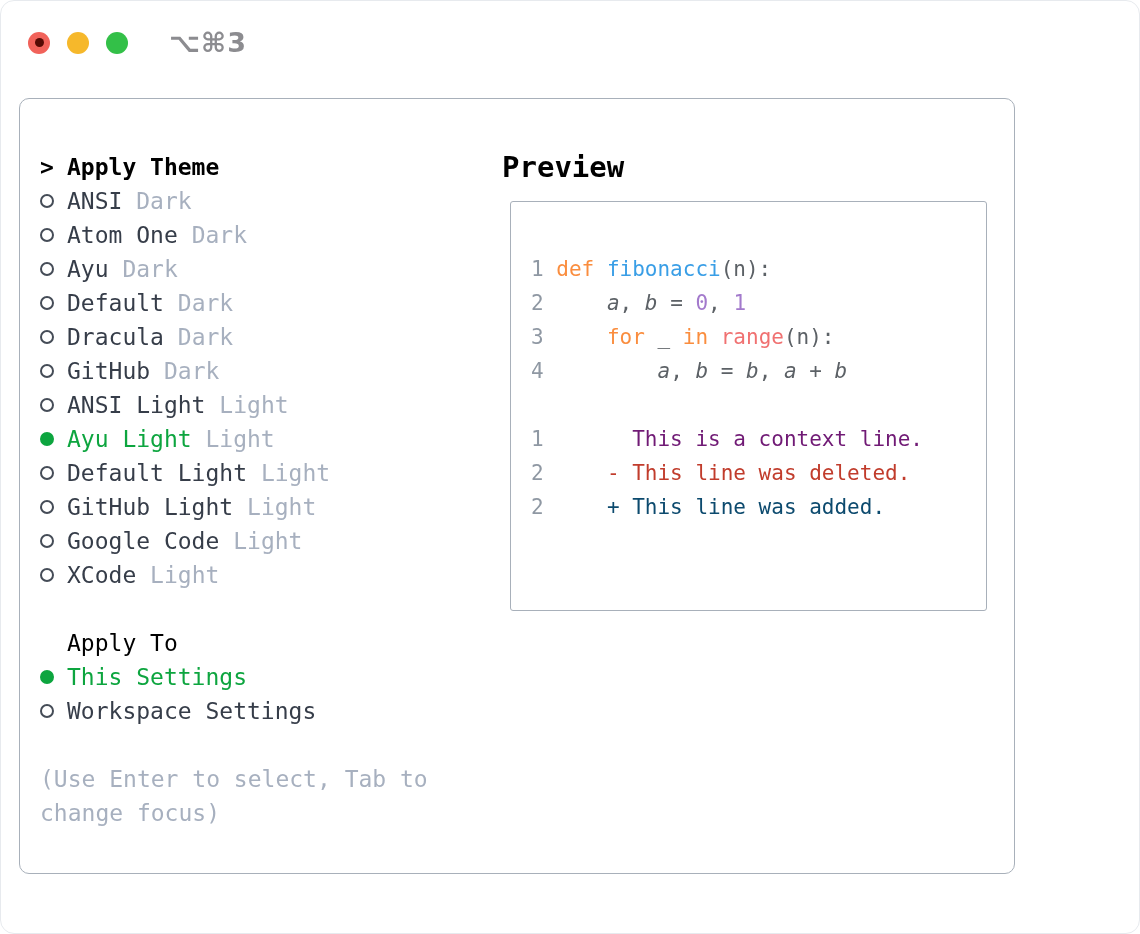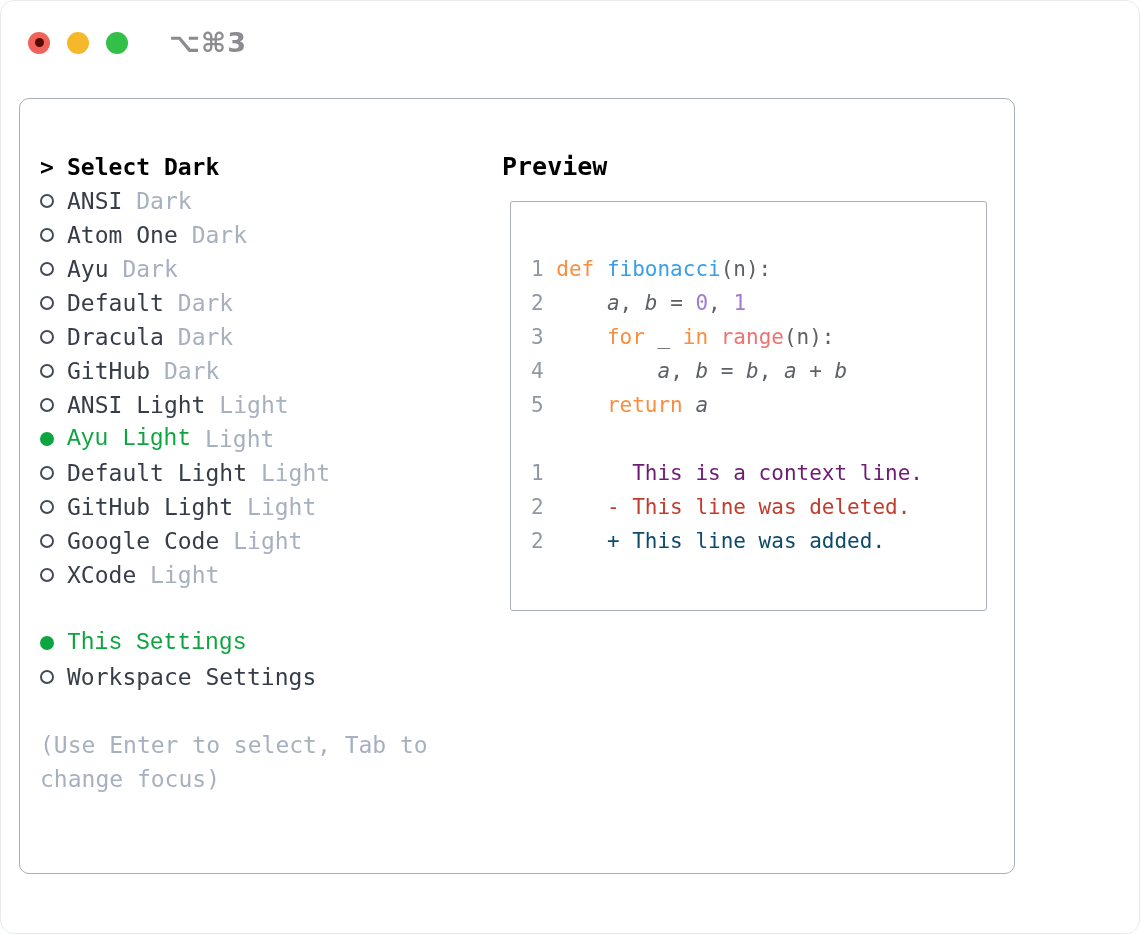--- a/index.html
+++ b/index.html
@@ -22,28 +22,28 @@
          border:1.5px solid var(--border);border-radius:10px;background:#fff;}
   
   .left{position:absolute;left:20px;top:51px;}
   .row{display:flex;align-items:center;height:34px;font-size:23px;white-space:pre;}
   .marker{width:27px;display:flex;align-items:center;flex:none;}
   .prompt{font-weight:700;color:#000;}
   .radio{width:14px;height:14px;box-sizing:border-box;border:2px solid #454c57;border-radius:50%;}
   .radio.on{background:var(--selected);border-color:var(--selected);}
   .h-label{font-weight:700;color:#000;}
   .name{color:var(--name_fg);}
-  .name.sel{color:var(--selected);font-family:Liberation Mono, monospace;}
+  .name.sel{color:var(--selected);}
   .tag{color:var(--muted);text-align:center;}
   .plain-label{color:#000;}
   .hint{height:34px;line-height:34px;font-size:23px;color:var(--muted);white-space:pre;}
   .spacer{height:34px;}
   
   .right{position:absolute;left:482px;top:51px;}
-  .preview-heading{height:34px;line-height:34px;font-size:25px;font-weight:700;color:#000;}
+  .preview-heading{height:34px;line-height:34px;font-size:29px;font-weight:700;color:#000;}
   .preview-box{margin-left:8px;margin-top:17px;width:477px;height:410px;box-sizing:border-box;
                border:1.5px solid var(--border);border-radius:3px;padding:50px 6px 0 20px;background:#fff;}
   .cl{height:34px;line-height:34px;font-size:21px;white-space:pre;}
   .cl .ln{color:var(--ln);}
 </style>
 </head>
 <body>
 
 <div class="window">
 
@@ -54,60 +54,63 @@
     <span class="light yellow"></span>
     <span class="light green"></span>
     <span class="shortcut">⌥⌘3</span>
   </div>
 
   <div class="panel">
 
     <div class="left">
       <div class="row">
         <span class="marker"><span class="prompt">&gt;</span></span>
-        <span class="h-label">Select Dark</span>
+        <span class="h-label">Apply Theme</span>
       </div>
 
       <div id="theme-list">
           <div class="row"><span class="marker"><span class="radio"></span></span><span class="name">ANSI</span><span> </span><span class="tag">Dark</span></div>
           <div class="row"><span class="marker"><span class="radio"></span></span><span class="name">Atom One</span><span> </span><span class="tag">Dark</span></div>
           <div class="row"><span class="marker"><span class="radio"></span></span><span class="name">Ayu</span><span> </span><span class="tag">Dark</span></div>
           <div class="row"><span class="marker"><span class="radio"></span></span><span class="name">Default</span><span> </span><span class="tag">Dark</span></div>
           <div class="row"><span class="marker"><span class="radio"></span></span><span class="name">Dracula</span><span> </span><span class="tag">Dark</span></div>
           <div class="row"><span class="marker"><span class="radio"></span></span><span class="name">GitHub</span><span> </span><span class="tag">Dark</span></div>
           <div class="row"><span class="marker"><span class="radio"></span></span><span class="name">ANSI Light</span><span> </span><span class="tag">Light</span></div>
           <div class="row"><span class="marker"><span class="radio on"></span></span><span class="name sel">Ayu Light</span><span> </span><span class="tag">Light</span></div>
           <div class="row"><span class="marker"><span class="radio"></span></span><span class="name">Default Light</span><span> </span><span class="tag">Light</span></div>
           <div class="row"><span class="marker"><span class="radio"></span></span><span class="name">GitHub Light</span><span> </span><span class="tag">Light</span></div>
           <div class="row"><span class="marker"><span class="radio"></span></span><span class="name">Google Code</span><span> </span><span class="tag">Light</span></div>
           <div class="row"><span class="marker"><span class="radio"></span></span><span class="name">XCode</span><span> </span><span class="tag">Light</span></div>
         </div>
 
       <div class="spacer"></div>
 
+      <div class="row">
+        <span class="marker"></span>
+        <span class="plain-label">Apply To</span>
+      </div>
 
       <div id="target-list">
           <div class="row"><span class="marker"><span class="radio on"></span></span><span class="name sel">This Settings</span></div>
           <div class="row"><span class="marker"><span class="radio"></span></span><span class="name">Workspace Settings</span></div>
         </div>
 
       <div class="spacer"></div>
 
       <div class="hint">(Use Enter to select, Tab to</div>
       <div class="hint">change focus)</div>
     </div>
 
     <div class="right">
       <div class="preview-heading">Preview</div>
       <div class="preview-box" id="preview-code">
           <div class="cl"><span class="ln">1</span><span> </span><span style="color: rgb(250, 141, 62);">def </span><span style="color: rgb(57, 158, 230);">fibonacci</span><span style="color: rgb(92, 97, 102);">(n):</span></div>
           <div class="cl"><span class="ln">2</span><span> </span><span style="color: rgb(92, 97, 102);">    </span><span style="color: rgb(92, 97, 102); font-style: italic;">a</span><span style="color: rgb(92, 97, 102);">, </span><span style="color: rgb(92, 97, 102); font-style: italic;">b</span><span style="color: rgb(92, 97, 102);"> = </span><span style="color: rgb(163, 122, 204);">0</span><span style="color: rgb(92, 97, 102);">, </span><span style="color: rgb(163, 122, 204);">1</span></div>
           <div class="cl"><span class="ln">3</span><span> </span><span style="color: rgb(92, 97, 102);">    </span><span style="color: rgb(250, 141, 62);">for</span><span style="color: rgb(92, 97, 102);"> _ </span><span style="color: rgb(250, 141, 62);">in</span><span style="color: rgb(92, 97, 102);"> </span><span style="color: rgb(240, 113, 113);">range</span><span style="color: rgb(92, 97, 102);">(n):</span></div>
           <div class="cl"><span class="ln">4</span><span> </span><span style="color: rgb(92, 97, 102);">        </span><span style="color: rgb(92, 97, 102); font-style: italic;">a</span><span style="color: rgb(92, 97, 102);">, </span><span style="color: rgb(92, 97, 102); font-style: italic;">b</span><span style="color: rgb(92, 97, 102);"> = </span><span style="color: rgb(92, 97, 102); font-style: italic;">b</span><span style="color: rgb(92, 97, 102);">, </span><span style="color: rgb(92, 97, 102); font-style: italic;">a</span><span style="color: rgb(92, 97, 102);"> + </span><span style="color: rgb(92, 97, 102); font-style: italic;">b</span></div>
-          <div class="cl"><span class="ln">5</span><span> </span><span style="color: rgb(92, 97, 102);">    </span><span style="color: rgb(250, 141, 62);">return</span><span style="color: rgb(92, 97, 102);"> </span><span style="color: rgb(92, 97, 102); font-style: italic;">a</span></div>
           <div class="cl"><span class="ln"></span></div>
           <div class="cl"><span class="ln">1</span><span> </span><span style="color: #701a75;">      This is a context line.</span></div>
           <div class="cl"><span class="ln">2</span><span> </span><span style="color: rgb(193, 60, 44);">    - This line was deleted.</span></div>
           <div class="cl"><span class="ln">2</span><span> </span><span style="color: #0c4a6e;">    + This line was added.</span></div>
         </div>
     </div>
 
   </div>
 </div>
 

